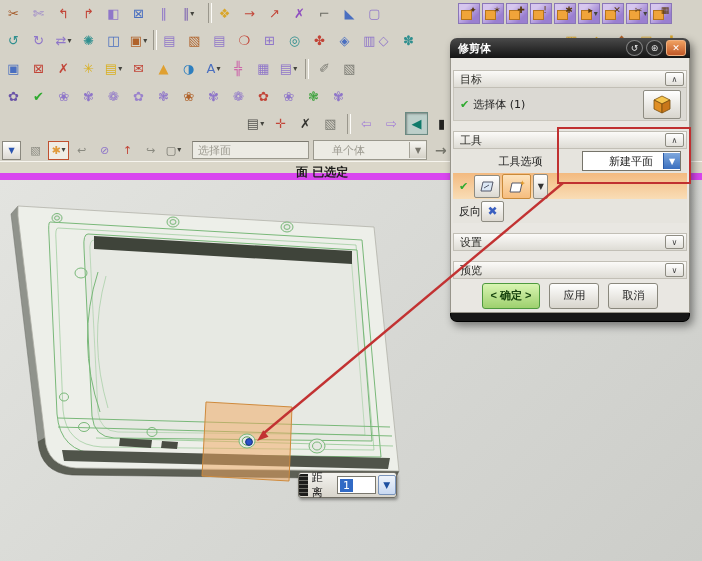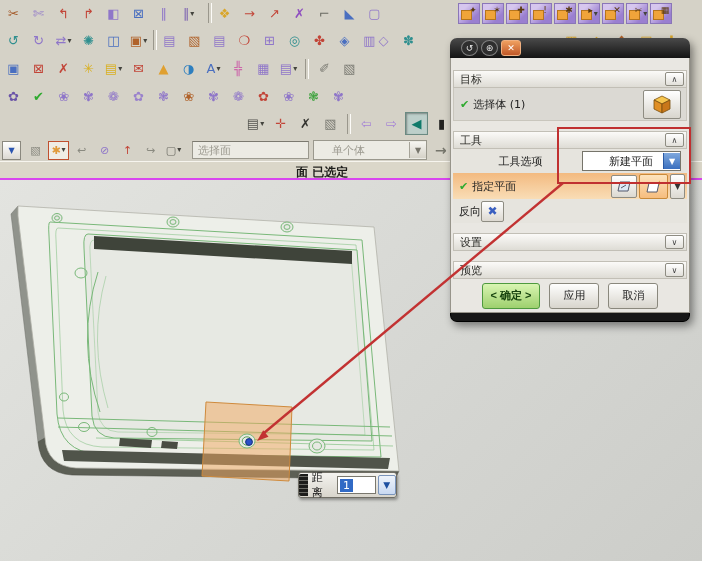--- a/index.html
+++ b/index.html
@@ -35,21 +35,21 @@
     width:112px;height:18px;background:#ecebe4;border:1px solid #9a988d;display:flex;align-items:center;
     margin-left:4px;color:#9b998f;
   }
   .sel-combo .txt{flex:1;padding-left:18px;}
   .sel-combo .cmb-dd{width:16px;height:16px;background:linear-gradient(#f5f4f0,#d5d2c8);border-left:1px solid #a5a398;
     display:flex;align-items:center;justify-content:center;font-size:8px;color:#77756b;}
   .sel-arrow{font-size:14px;font-weight:bold;color:#75756b;margin-left:8px;}
   
   #statusbar{
     position:absolute;left:0;top:161px;width:702px;height:19px;background:#dbd7c9;
-    border-top:1px solid #f7f5ee;border-bottom:2px solid #d946ef;box-sizing:border-box;
+    border-top:1px solid #f7f5ee;border-bottom:7px solid #d946ef;box-sizing:border-box;
   }
   #statusbar .txt{position:absolute;left:296px;top:2px;font-weight:bold;font-size:12px;color:#1d1d1a;}
   
   #viewport{
     position:absolute;left:0;top:180px;width:702px;height:381px;
     background:linear-gradient(135deg,#e3e4e0 0%,#d6d7d3 55%,#cccdc9 100%);
   }
   #partsvg{position:absolute;left:0;top:0;}
   
   #distance{
@@ -532,20 +532,21 @@
     </div>
     <div class="spin">
       <span>▼</span>
     </div>
   </div>
 
 </div>
 
 <div id="dialog">
   <div class="dlg-title">
+    <span class="t">修剪体</span>
     <span class="dlg-tbtn">↺</span>
     <span class="dlg-tbtn">⊛</span>
     <span class="dlg-tbtn close">✕</span>
   </div>
   <div class="dlg-body">
 
     <div class="dlg-hdr">
       <span class="h">目标</span>
       <span class="chev">∧</span>
     </div>
@@ -567,21 +568,20 @@
     </div>
     <div class="dlg-row row-plain">
       <span class="lab">工具选项</span>
       <span class="combo">
         <span class="txt">新建平面</span>
         <span class="cdd">▼</span>
       </span>
     </div>
     <div class="dlg-row row-specify">
       <span class="check">✔</span>
-      <span class="lab">指定平面</span>
       <span class="mini-btn b1">
         <svg width="16" height="13" viewBox="0 0 16 13">
           <polygon points="4,2 14,2 12,11 2,11" fill="#dce8f5" stroke="#55596a" stroke-width="1"></polygon>
           <path d="M 5,8 L 10,5" stroke="#55596a" stroke-width="1"></path>
         </svg>
       </span>
       <span class="mini-btn b2">
         <svg width="18" height="15" viewBox="0 0 18 15">
           <polygon points="4,4 14,4 12,13 2,13" fill="#ffffff" stroke="#55596a" stroke-width="1"></polygon>
           <text x="11" y="7" font-size="8" fill="#e09a2a">✦</text>

